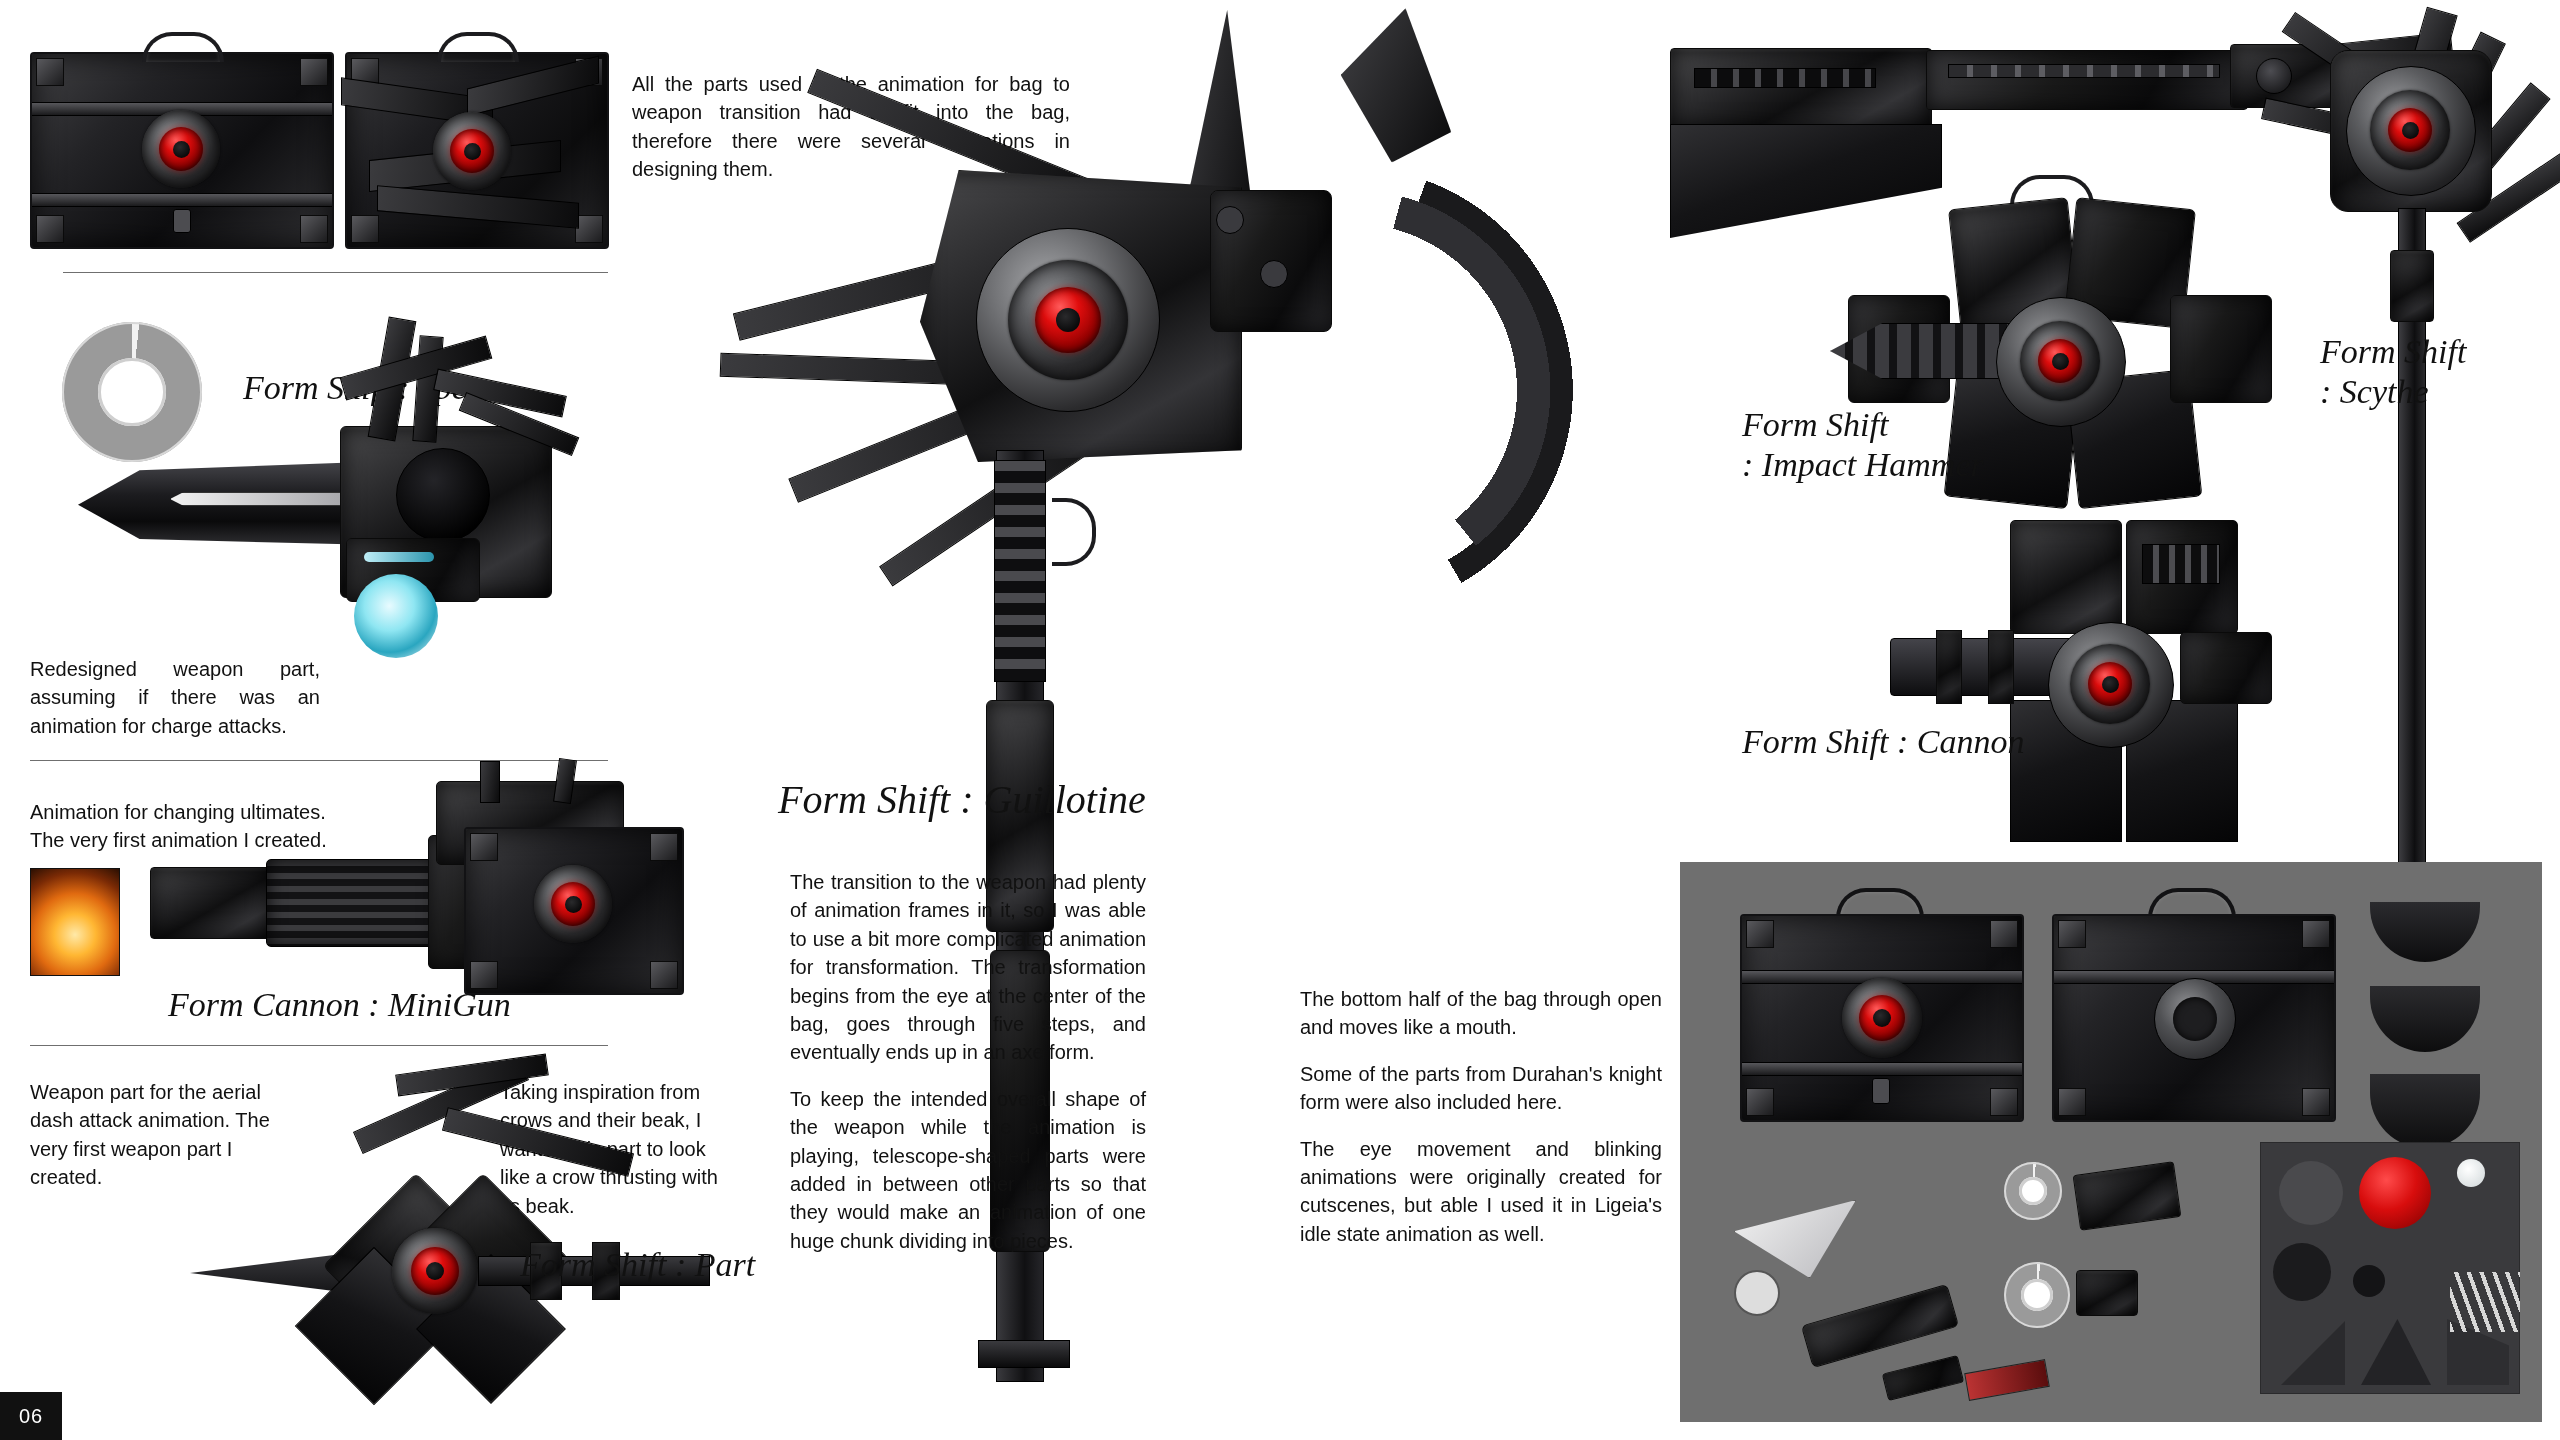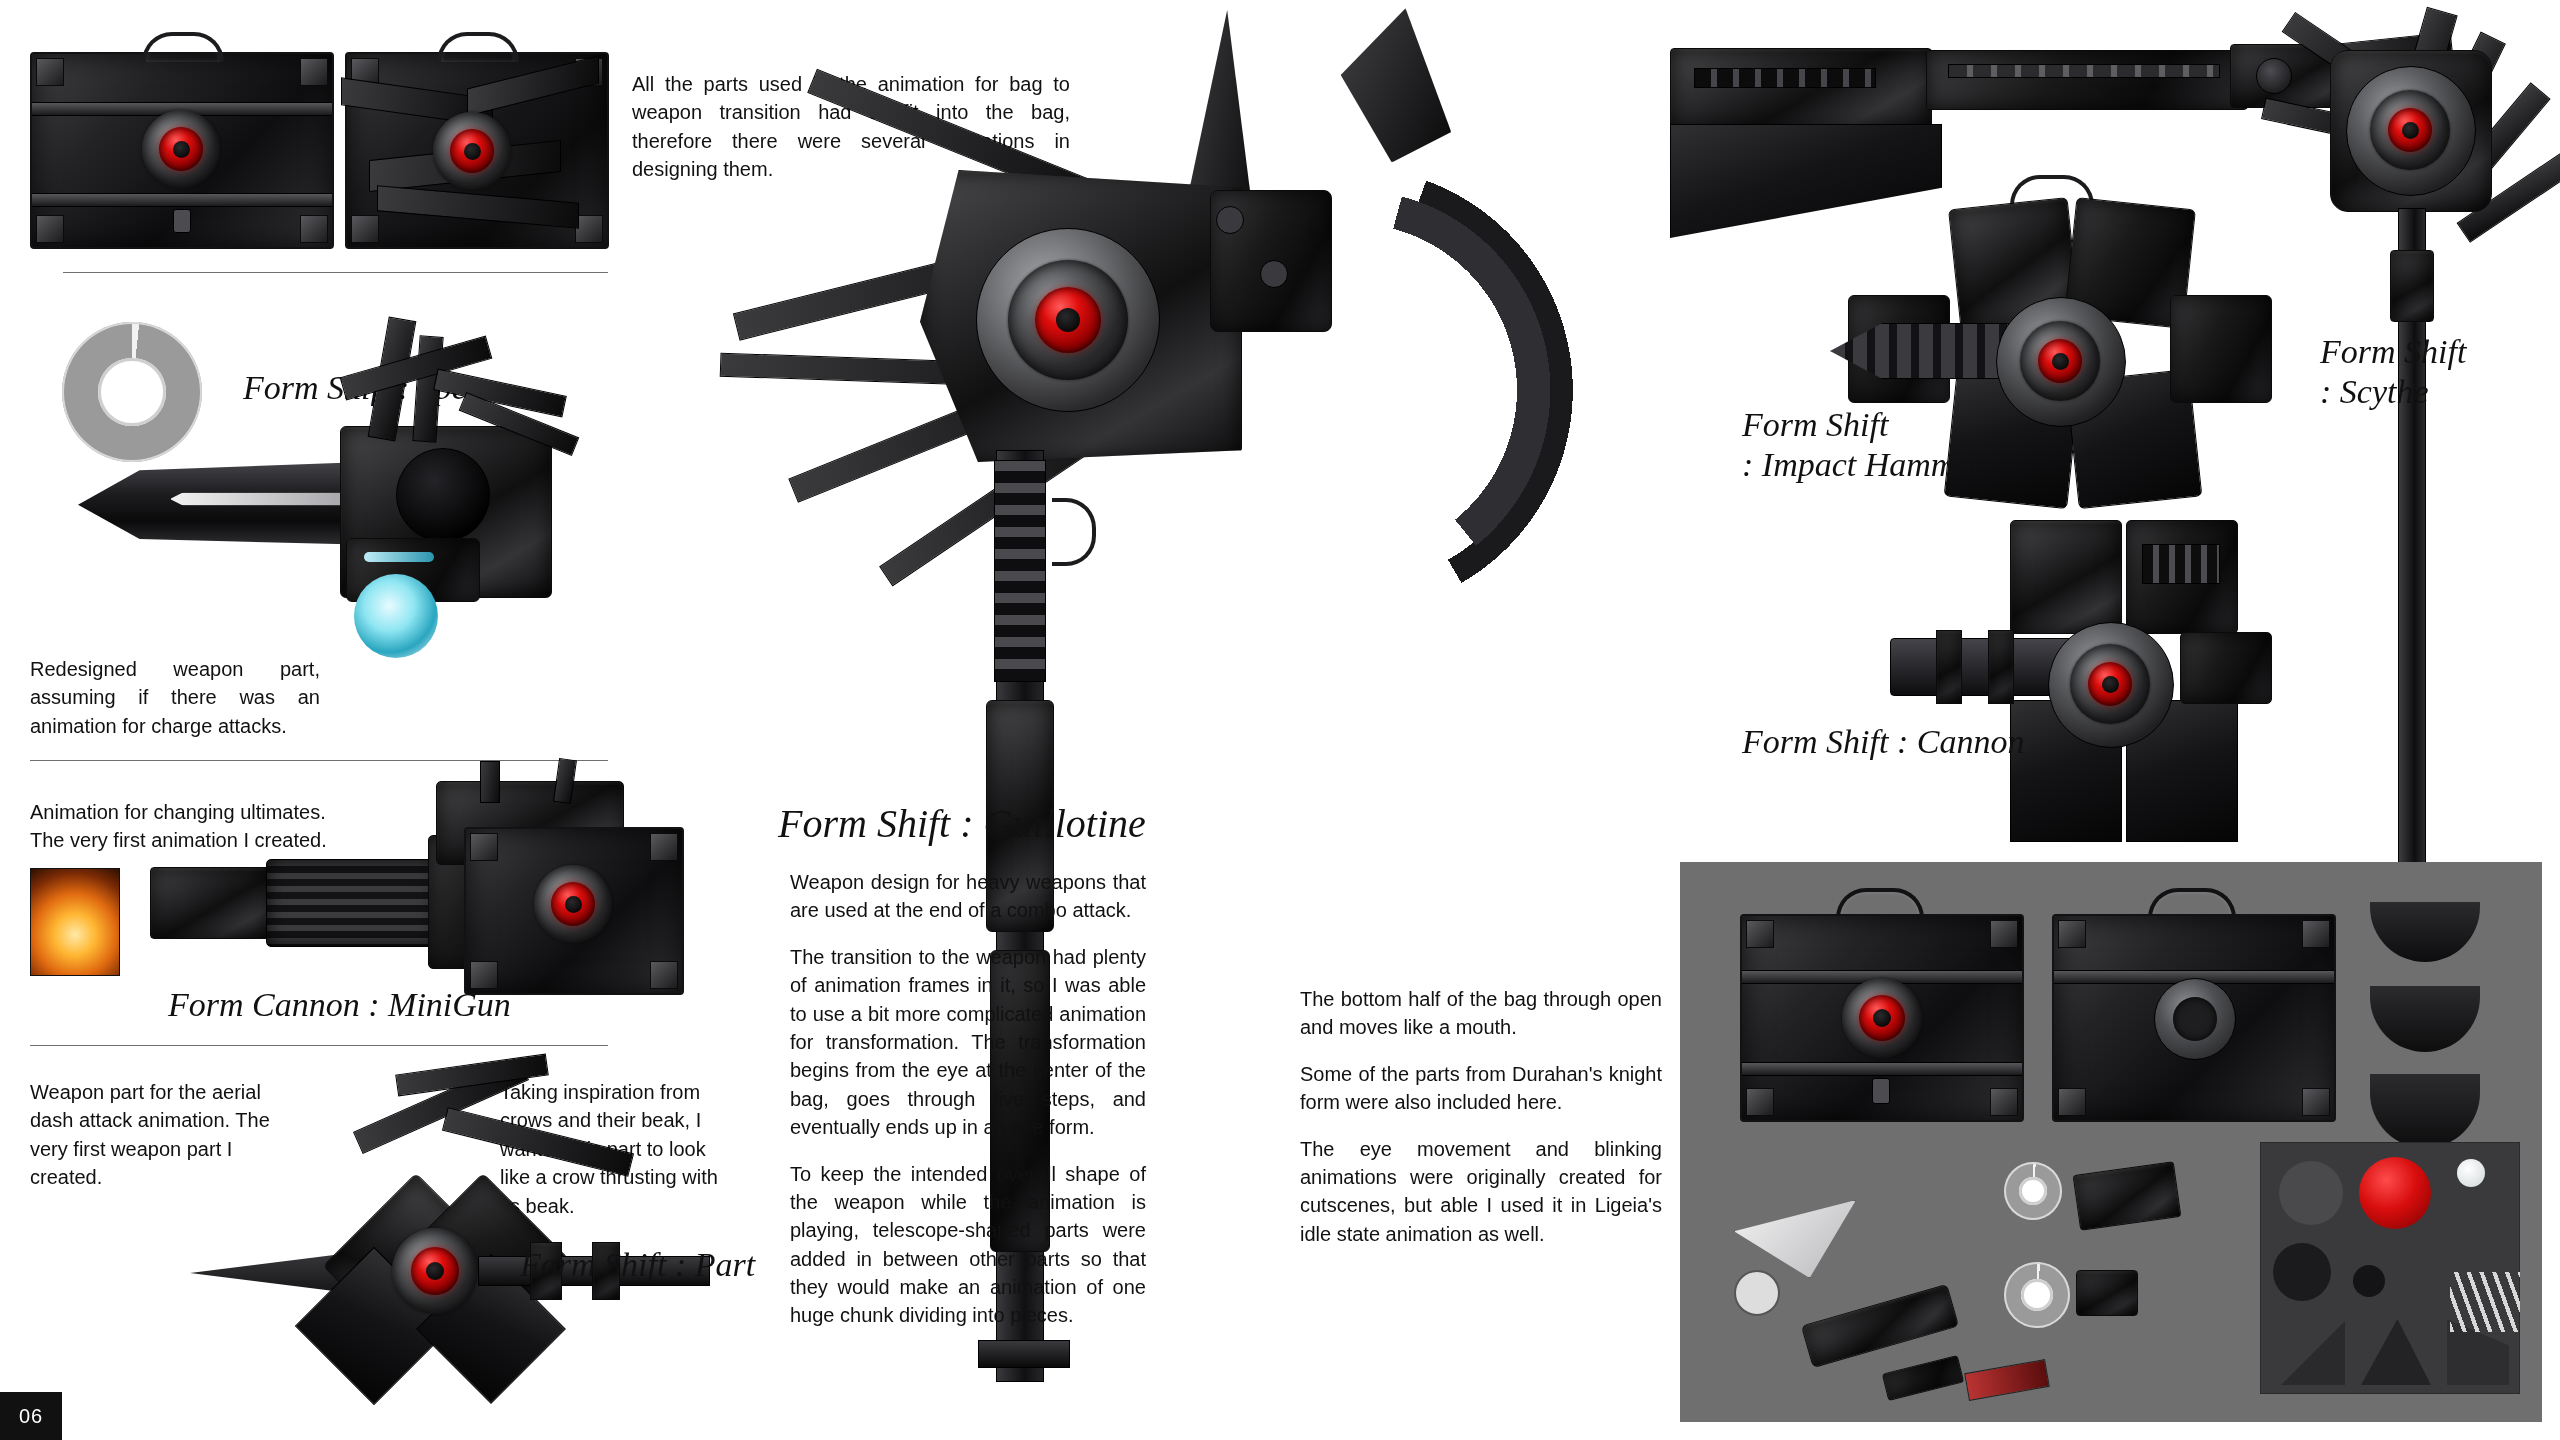--- a/index.html
+++ b/index.html
@@ -341,24 +341,23 @@
          background:repeating-linear-gradient(180deg,#4a4a4e 0 10px,#0e0e10 10px 22px);
          border:1px solid #000;"></div>
     <div class="metal abs" style="left:246px; top:690px; width:66px; height:230px; border-radius:6px;"></div>
     <div class="metal2 abs" style="left:250px; top:940px; width:58px; height:300px; border-radius:6px;"></div>
     <div class="abs" style="left:238px; top:1330px; width:90px; height:26px;
          background:linear-gradient(180deg,#3a3a3e,#0a0a0b); border:1px solid #000;"></div>
 
     <div class="handle" style="left:300px; top:500px; width:60px; height:40px; transform:rotate(90deg);"></div>
   </div>
 
-  <div class="caption big abs" style="left:778px; top:800px;">Form Shift : Guillotine</div>
+  <div class="caption big abs" style="left:778px; top:776px;">Form Shift : Guillotine</div>
 
   <div class="note abs" style="left:790px; top:868px; width:356px;">
-    <p>Weapon design for heavy weapons that are used at the end of a combo attack.</p>
     <p>The transition to the weapon had plenty of animation frames in it, so I was able to use a bit more complicated animation for transformation. The transformation begins from the eye at the center of the bag, goes through five steps, and eventually ends up in an axe form.</p>
     <p>To keep the intended overall shape of the weapon while the animation is playing, telescope-shaped parts were added in between other parts so that they would make an animation of one huge chunk dividing into pieces.</p>
   </div>
 
   <div class="abs" style="left:1670px; top:28px; width:760px; height:220px;">
     <div class="metal abs" style="left:0; top:20px; width:260px; height:80px; border-radius:4px;"></div>
     <div class="abs" style="left:24px; top:40px; width:180px; height:18px;
          background:repeating-linear-gradient(90deg,#0c0c0d 0 16px,#46464a 16px 22px); border:1px solid #000;"></div>
     <div class="dark abs" style="left:0; top:96px; width:270px; height:112px;
          clip-path: polygon(0% 0%, 100% 0%, 100% 56%, 0% 100%);"></div>

